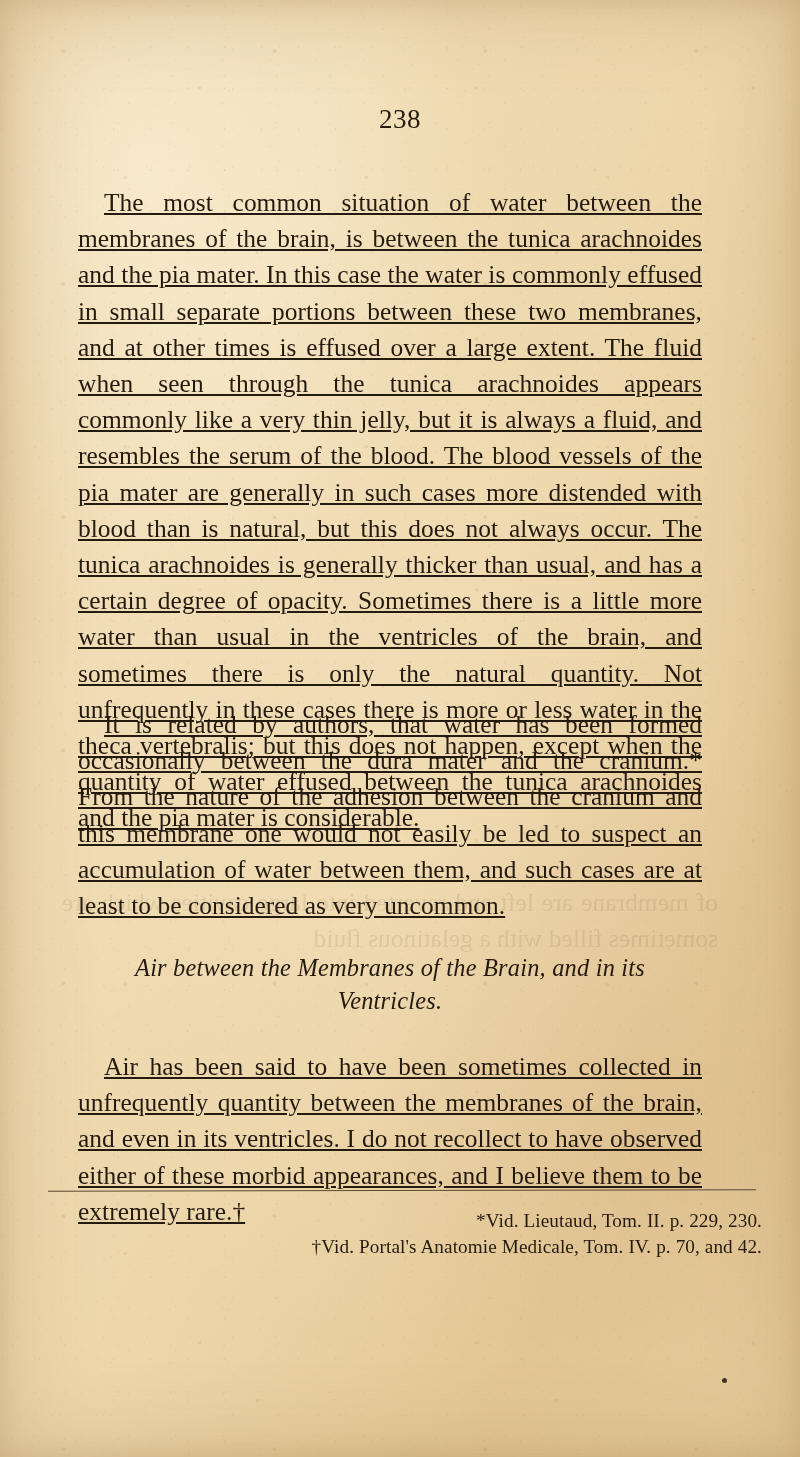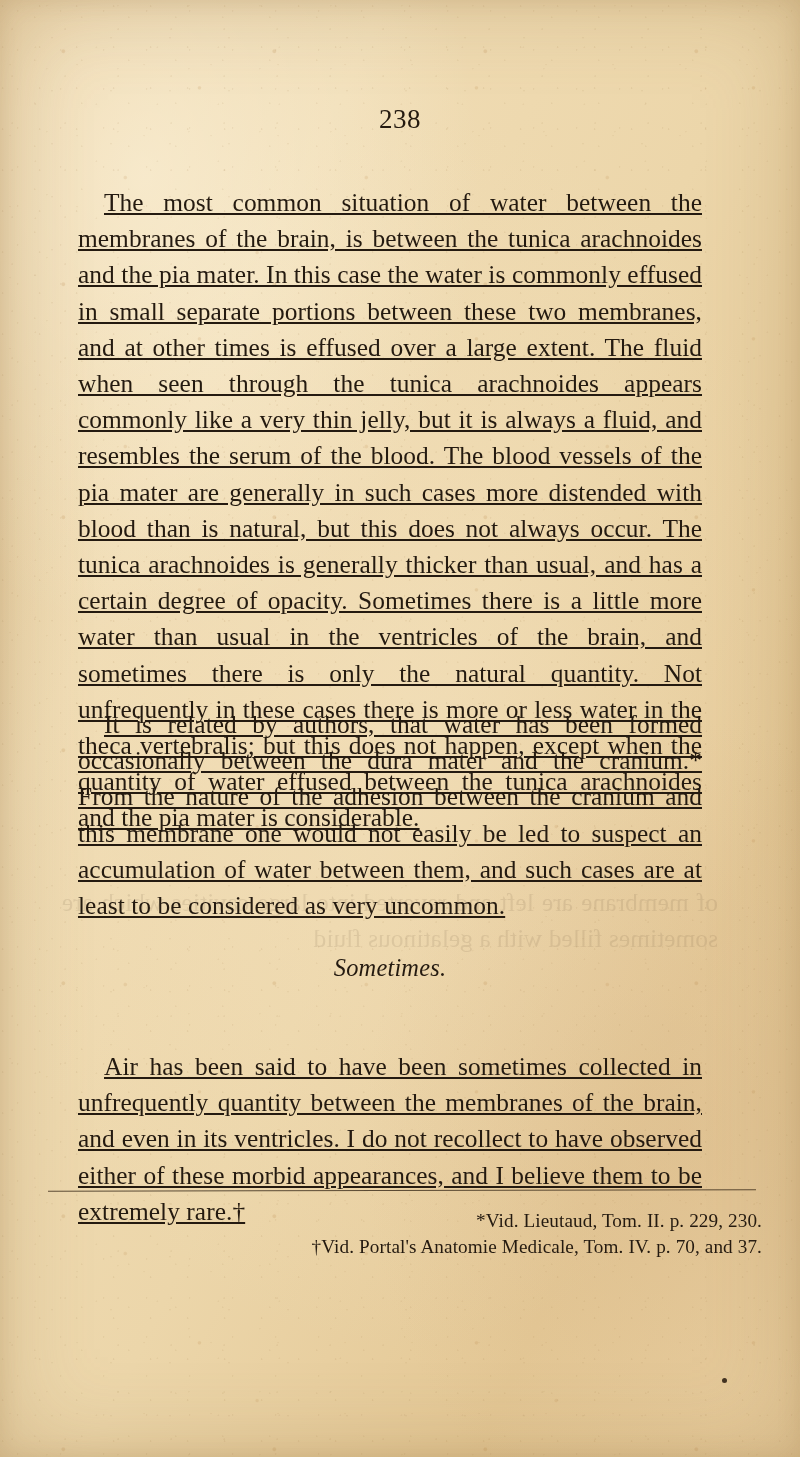--- a/index.html
+++ b/index.html
@@ -177,34 +177,35 @@
 
   <div class="textblock" id="para-one">
     <p>The most common situation of water between the membranes of the brain, is between the tunica arachnoides and the pia mater.  In this case the water is commonly effused in small separate portions between these two membranes, and at other times is effused over a large extent.  The fluid when seen through the tunica arachnoides appears commonly like a very thin jelly, but it is always a fluid, and resembles the serum of the blood.  The blood vessels of the pia mater are generally in such cases more distended with blood than is natural, but this does not always occur.  The tunica arachnoides is generally thicker than usual, and has a certain degree of opacity.  Sometimes there is a little more water than usual in the ventricles of the brain, and sometimes there is only the natural quantity.  Not unfrequently in these cases there is more or less water in the theca vertebralis; but this does not happen, except when the quantity of water effused between the tunica arachnoides and the pia mater is considerable.</p>
   </div>
 
   <div class="textblock" id="para-two">
     <p>It is related by authors, that water has been formed occasionally between the dura mater and the cranium.*  From the nature of the adhesion between the cranium and this membrane one would not easily be led to suspect an accumulation of water between them, and such cases are at least to be considered as very uncommon.</p>
   </div>
 
   <div class="section-heading">
-    <span class="line-two">Sometimes.</span>
+    <span>Air between the Membranes of the Brain, and in its</span>
+    <span class="line-two">Ventricles.</span>
   </div>
 
   <div class="textblock" id="para-three">
     <p>Air has been said to have been sometimes collected in unfrequently quantity between the membranes of the brain, and even in its ventricles.  I do not recollect to have observed either of these morbid appearances, and I believe them to be extremely rare.†</p>
   </div>
 
   <div class="footnote-rule"></div>
 
   <div class="footnotes">
     <div class="fn">
       <span class="marker">*</span><span>Vid. Lieutaud, Tom. II. p. 229, 230.</span>
     </div>
     <div class="fn">
-      <span class="marker">†</span><span>Vid. Portal's Anatomie Medicale, Tom. IV. p. 70, and 37.</span>
+      <span class="marker">†</span><span>Vid. Portal's Anatomie Medicale, Tom. IV. p. 70, and 42.</span>
     </div>
   </div>
 
   <div class="ink-speck"></div>
   <div class="vignette"></div>
 
 </div>
 
 </body></html>

